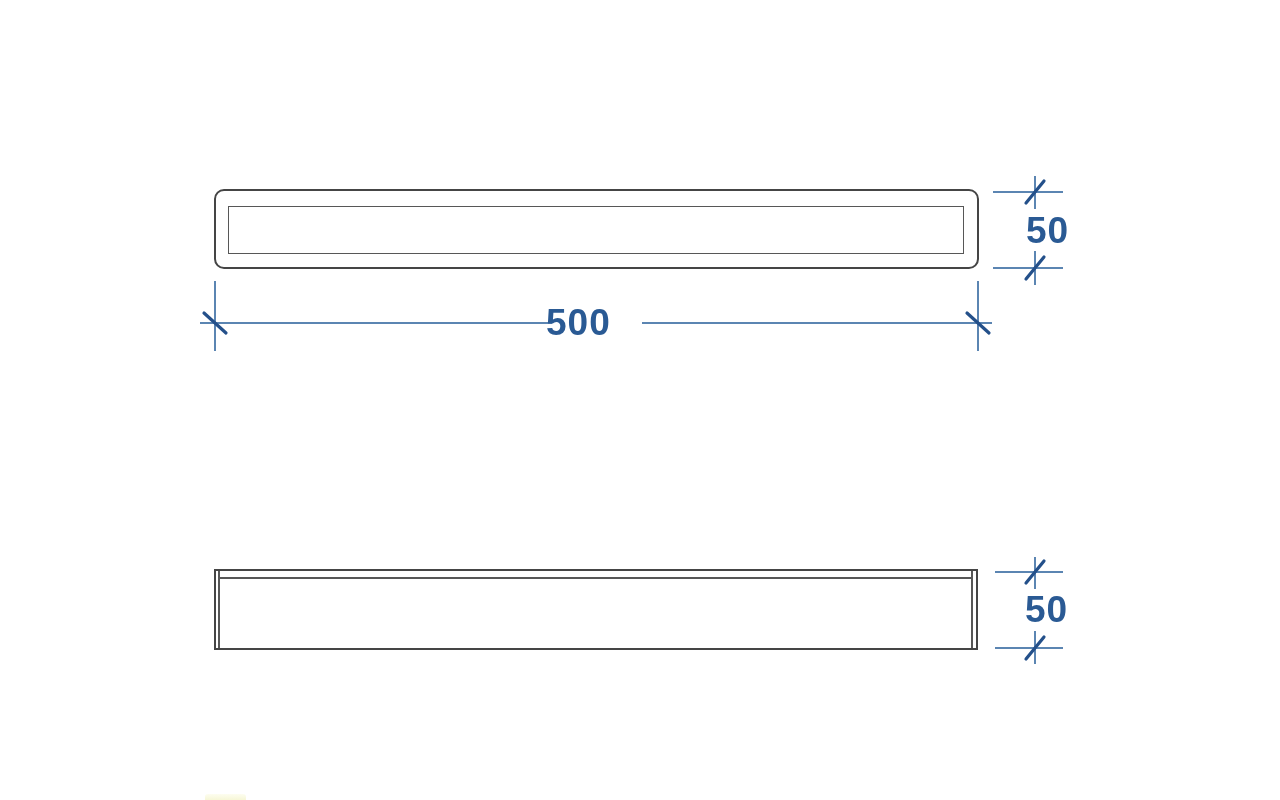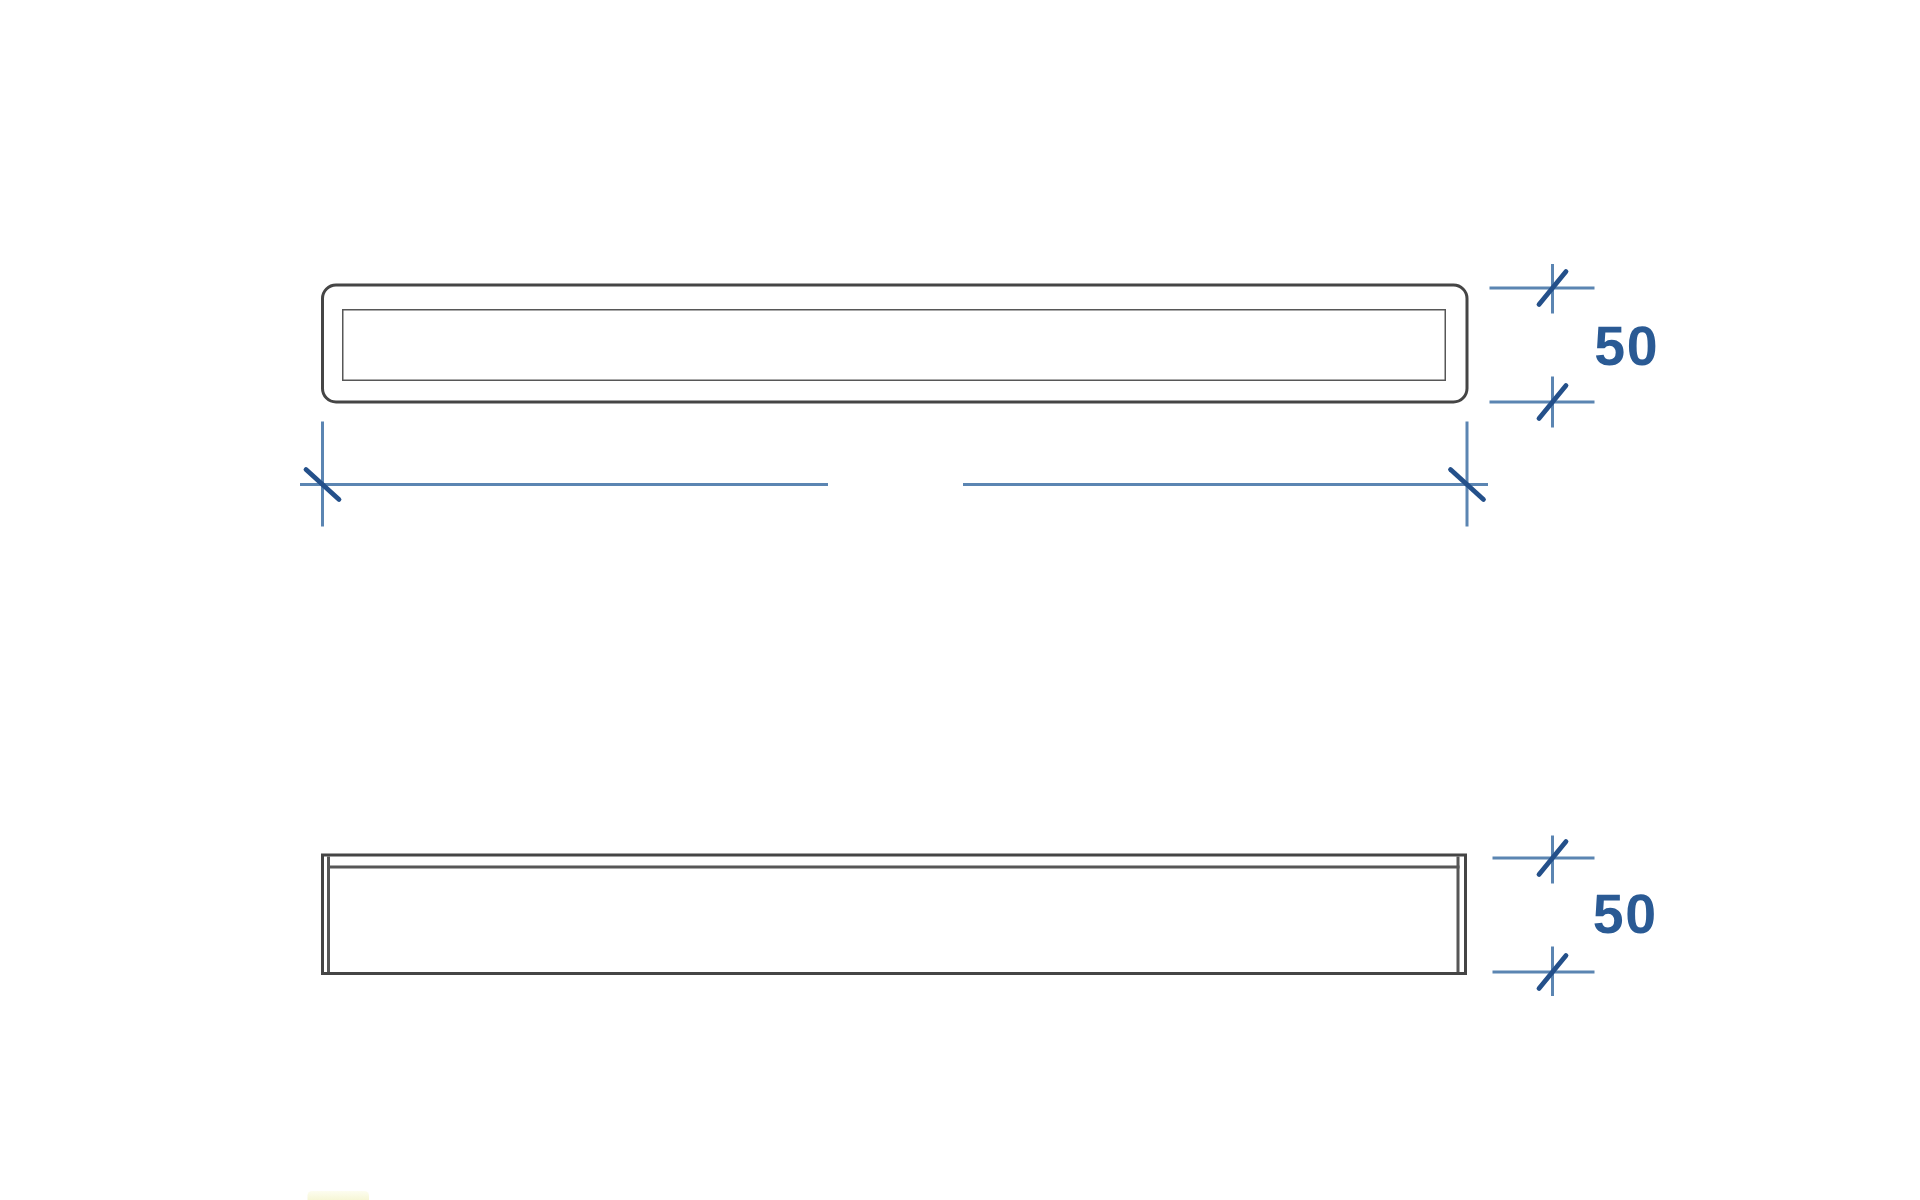--- a/index.html
+++ b/index.html
@@ -41,21 +41,21 @@
   .dim-svg { left: 0; top: 0; width: 1280px; height: 800px; pointer-events: none; }
   .dim-line { stroke: #5b85b2; stroke-width: 2; fill: none; }
   .dim-tick { stroke: #24508a; stroke-width: 3.2; fill: none; stroke-linecap: round; }
 
   .dim-label {
     position: absolute;
     color: #2a5a94;
     font-weight: 700;
     font-size: 37px;
     letter-spacing: 1px;
-    text-align: right;
+    text-align: left;
     line-height: 44px;
     white-space: nowrap;
   }
   .label-width        { left: 546px;  top: 301px; width: 100px; height: 44px; }
   .label-plan-height  { left: 1026px; top: 209px; width: 80px;  height: 44px; }
   .label-front-height { left: 1025px; top: 588px; width: 80px;  height: 44px; }
 
   .bottom-sliver {
     left: 205px; top: 794px; width: 41px; height: 8px;
     background: linear-gradient(to top, #f4f4cd, #fdfdf0);
@@ -98,18 +98,19 @@
     <g>
       <line class="dim-line" x1="995" y1="572" x2="1063" y2="572"></line>
       <line class="dim-line" x1="995" y1="648" x2="1063" y2="648"></line>
       <line class="dim-line" x1="1035" y1="557" x2="1035" y2="589"></line>
       <line class="dim-line" x1="1035" y1="631" x2="1035" y2="664"></line>
       <line class="dim-tick" x1="1026" y1="583" x2="1044" y2="561"></line>
       <line class="dim-tick" x1="1026" y1="659" x2="1044" y2="637"></line>
     </g>
   </svg>
 
+  <div class="dim-label label-width">500</div>
   <div class="dim-label label-plan-height">50</div>
   <div class="dim-label label-front-height">50</div>
 
   <div class="abs bottom-sliver"></div>
 
 </div>
 
 </body></html>

